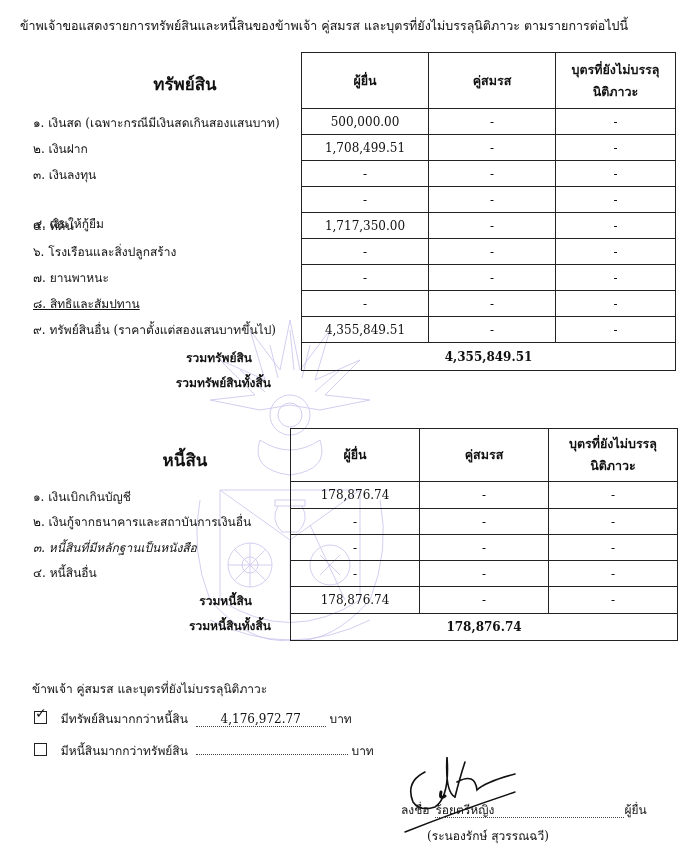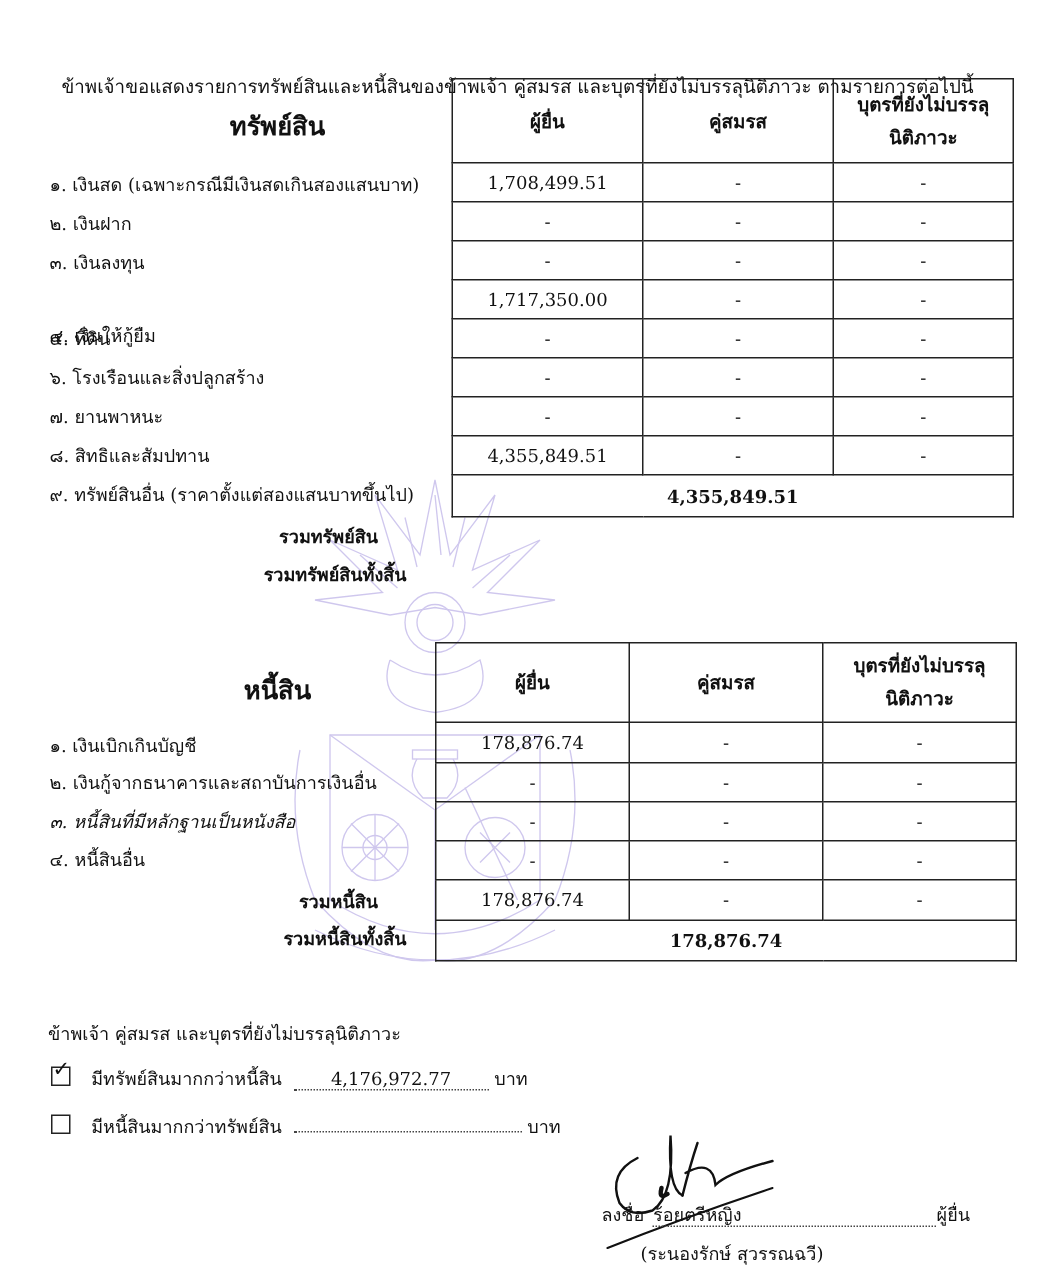--- a/index.html
+++ b/index.html
@@ -2,21 +2,21 @@
 <html><head>
 <meta charset="utf-8">
 <style>
   html, body { margin: 0; padding: 0; background: #ffffff; }
   body {
     width: 697px; height: 852px; position: relative; overflow: hidden;
     font-family: "DejaVu Serif", "Liberation Serif", serif;
     color: #111; font-size: 12px;
   }
   .abs { position: absolute; }
-  .intro { left: 41px; top: 16px; font-size: 12.5px; white-space: nowrap; margin-top: 32px; }
+  .intro { left: 20px; top: 16px; font-size: 12.5px; white-space: nowrap; }
   .sec-title { font-weight: bold; font-size: 17px; text-align: center; width: 180px; }
   .row-label { font-size: 12px; white-space: nowrap; }
   .sum-label { font-weight: bold; font-size: 12px; text-align: right; white-space: nowrap; }
 
   table.grid {
     position: absolute; border-collapse: collapse; table-layout: fixed;
     font-size: 12px;
   }
   table.grid td, table.grid th {
     border: 1px solid #222; text-align: center; padding: 0; overflow: hidden;
@@ -72,41 +72,46 @@
 
 <div class="abs sec-title" style="left:95px; top:70px;">ทรัพย์สิน</div>
 
 <div class="abs row-label" style="left:33px; top:113px;">๑. เงินสด (เฉพาะกรณีมีเงินสดเกินสองแสนบาท)</div>
 <div class="abs row-label" style="left:33px; top:139px;">๒. เงินฝาก</div>
 <div class="abs row-label" style="left:33px; top:165px;">๓. เงินลงทุน</div>
 <div class="abs row-label" style="left:33px; top:190px;margin-top:24px;">๔. เงินให้กู้ยืม</div>
 <div class="abs row-label" style="left:33px; top:216px;">๕. ที่ดิน</div>
 <div class="abs row-label" style="left:33px; top:242px;">๖. โรงเรือนและสิ่งปลูกสร้าง</div>
 <div class="abs row-label" style="left:33px; top:268px;">๗. ยานพาหนะ</div>
-<div class="abs row-label" style="left:33px; top:294px;">๘. สิทธิและสัมปทาน</div>
+<div class="abs row-label" style="left:33px; top:294px;text-decoration:underline;">๘. สิทธิและสัมปทาน</div>
 <div class="abs row-label" style="left:33px; top:320px;">๙. ทรัพย์สินอื่น (ราคาตั้งแต่สองแสนบาทขึ้นไป)</div>
 <div class="abs sum-label" style="left:100px; width:152px; top:348px;">รวมทรัพย์สิน</div>
 <div class="abs sum-label" style="left:100px; width:171px; top:373px;">รวมทรัพย์สินทั้งสิ้น</div>
 
 <table class="grid" style="left:301px; top:52px; width:374px;">
   <colgroup>
       <col style="width:127px">
       <col style="width:127px">
       <col style="width:120px">
     </colgroup>
   <tbody>
       <tr style="height:56px">
     <th>ผู้ยื่น</th>
     <th>คู่สมรส</th>
     <th>
       <div>บุตรที่ยังไม่บรรลุ</div>
       <div>นิติภาวะ</div>
     </th>
   </tr>
   <tr style="height:26px">
+    <td>500,000.00</td>
+    <td>-</td>
+    <td>-</td>
+  </tr>
+  <tr style="height:26px">
     <td>1,708,499.51</td>
     <td>-</td>
     <td>-</td>
   </tr>
   <tr style="height:26px">
     <td>-</td>
     <td>-</td>
     <td>-</td>
   </tr>
   <tr style="height:26px">

